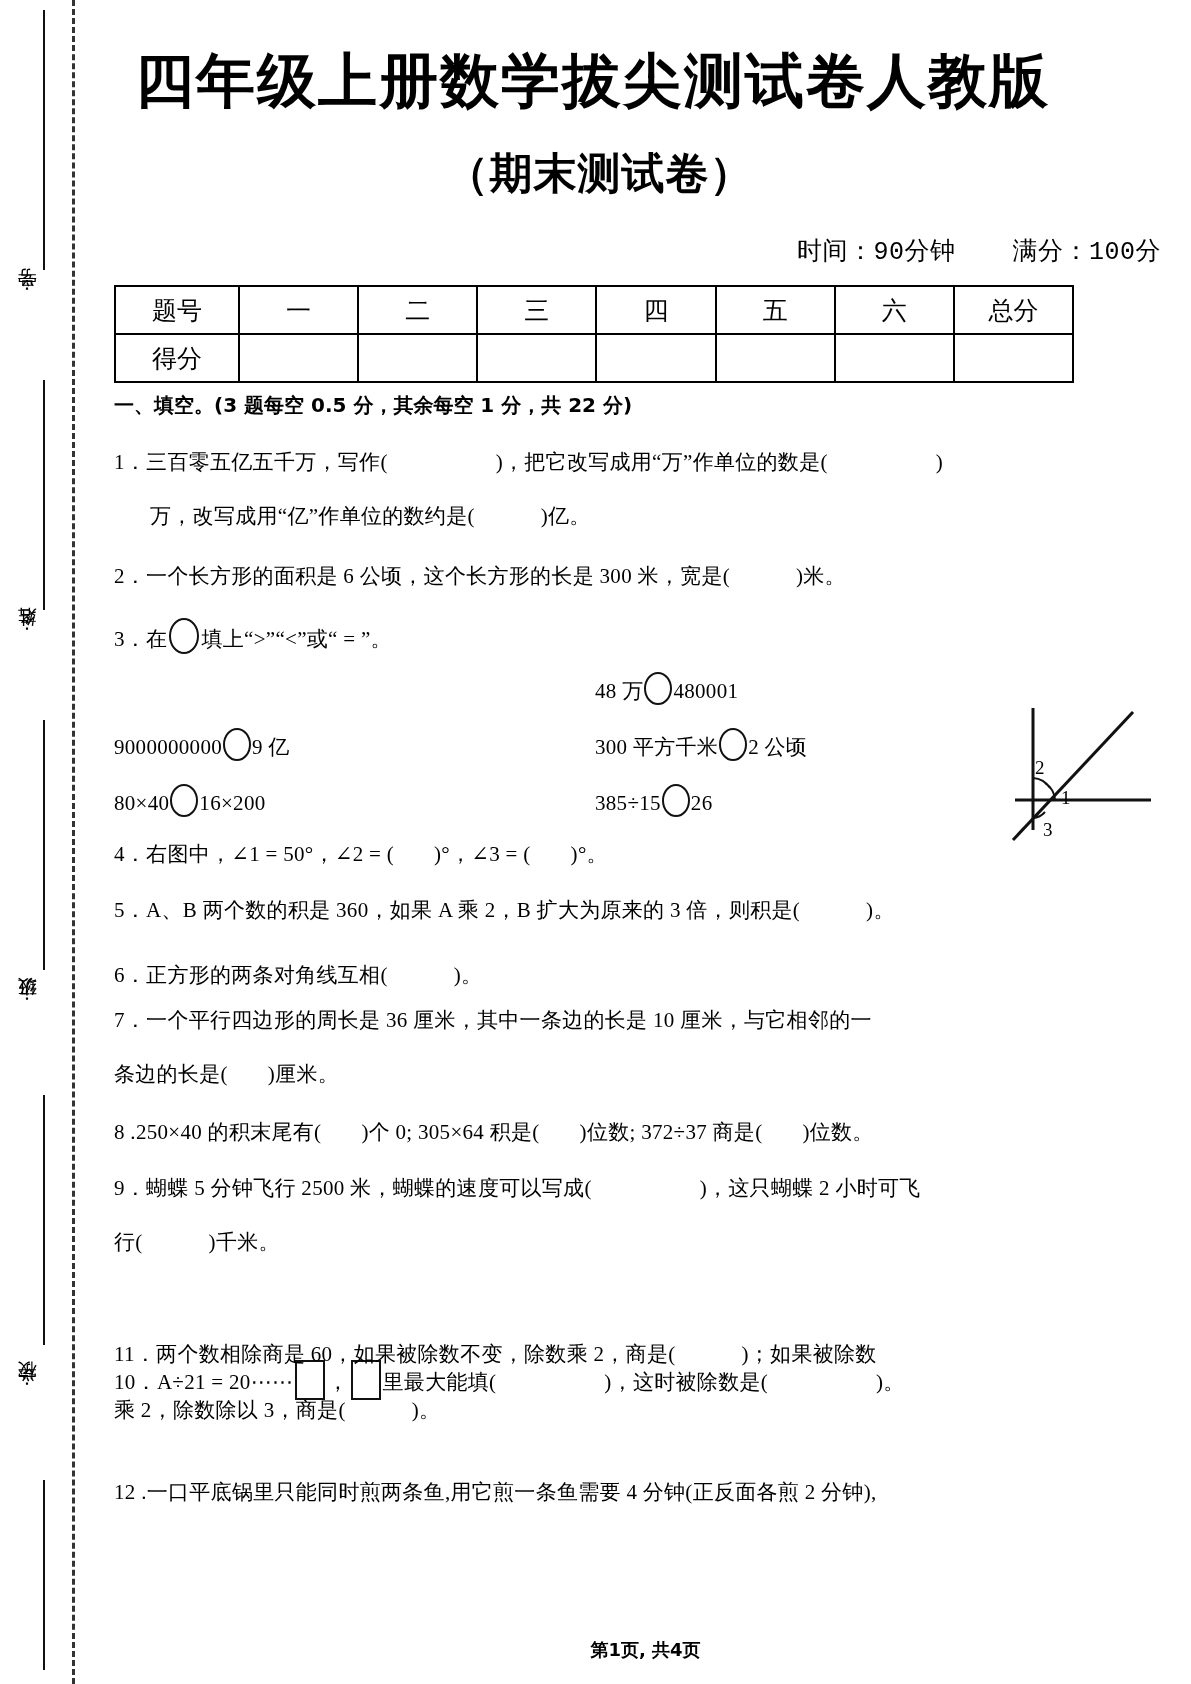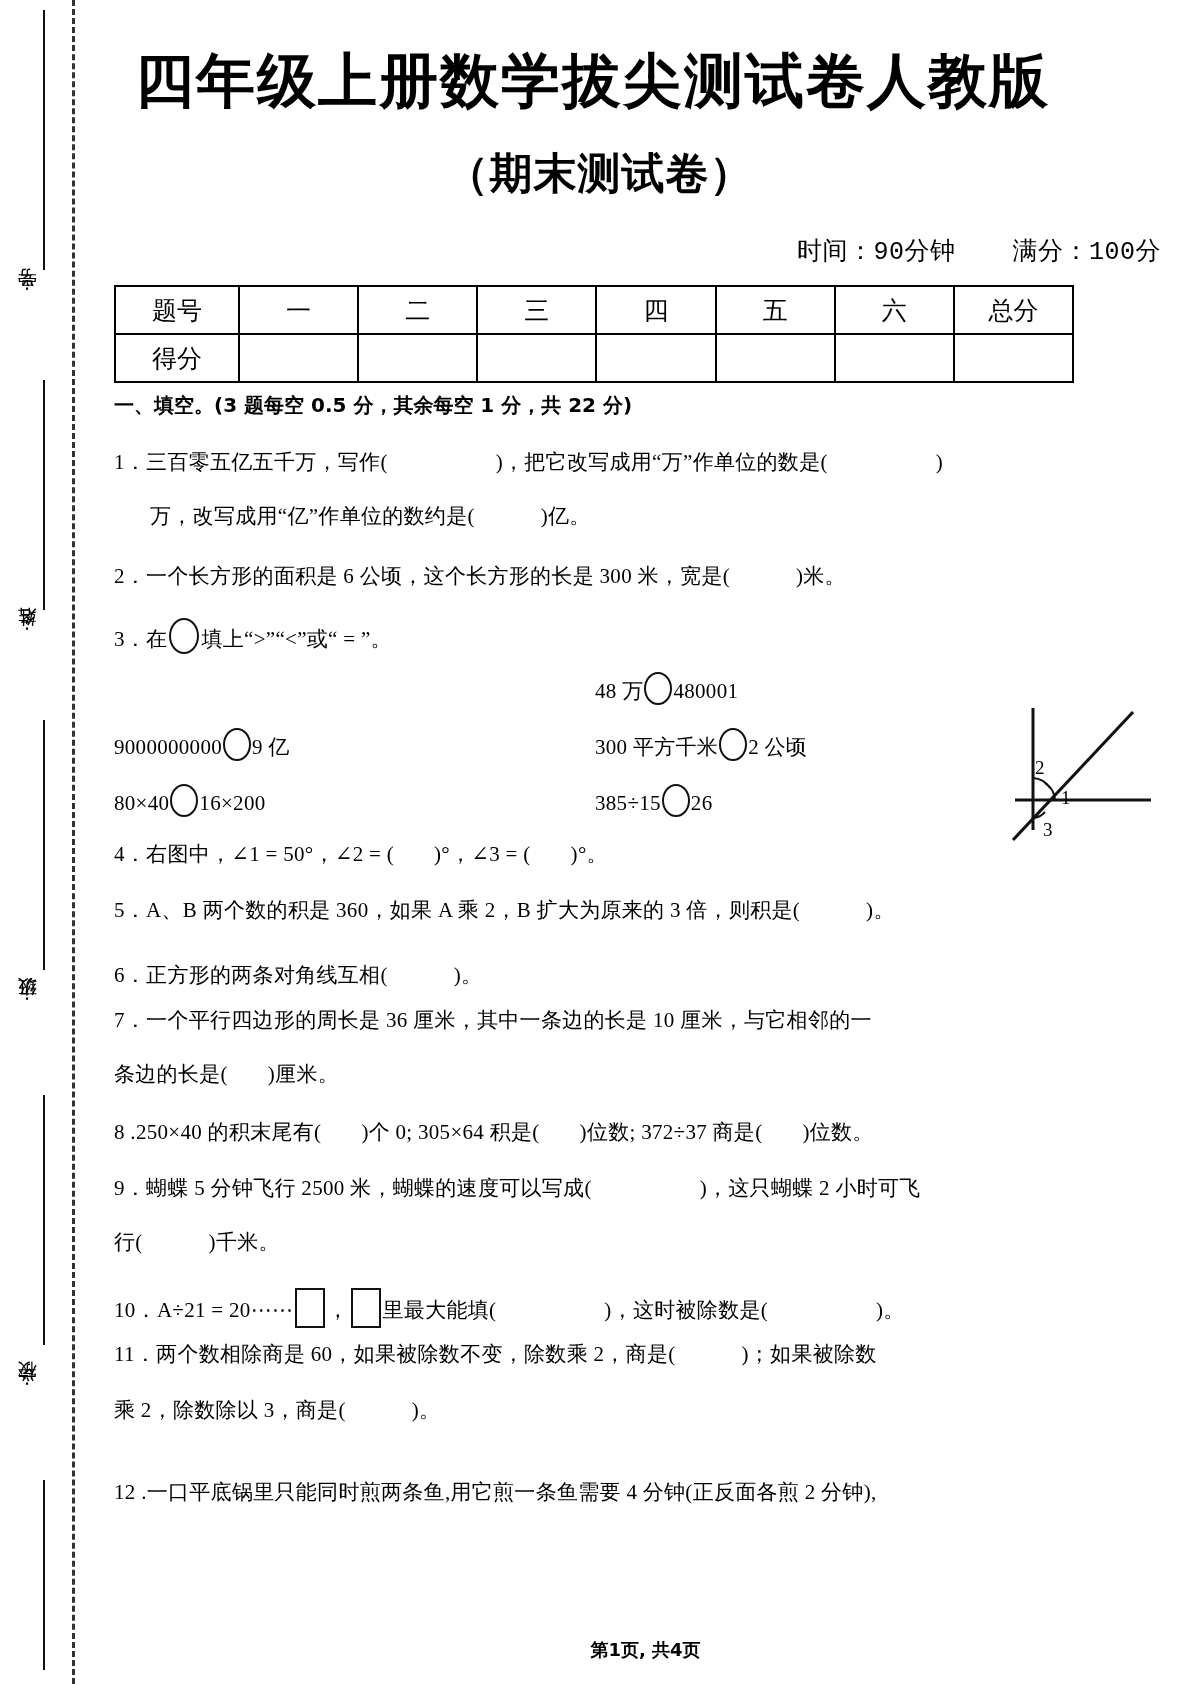--- a/index.html
+++ b/index.html
@@ -320,21 +320,21 @@
     <span>8 .250×40 的积末尾有(</span><span class="blank-sm"></span><span>)个 0; 305×64 积是(</span><span class="blank-sm"></span><span>)位数; 372÷37 商是(</span><span class="blank-sm"></span><span>)位数。</span>
   </div>
 
   <div class="q flush" style="top:1174px;">
     <span>9．蝴蝶 5 分钟飞行 2500 米，蝴蝶的速度可以写成(</span><span class="blank-lg"></span><span>)，这只蝴蝶 2 小时可飞</span>
   </div>
   <div class="q flush" style="top:1228px;">
     <span>行(</span><span class="blank-md"></span><span>)千米。</span>
   </div>
 
-  <div class="q flush" style="top:1288px;">
+  <div class="q flush" style="top:1360px;">
     <span>10．A÷21 = 20⋯⋯</span><span class="sqbox"></span><span>，</span><span class="sqbox"></span><span>里最大能填(</span><span class="blank-lg"></span><span>)，这时被除数是(</span><span class="blank-lg"></span><span>)。</span>
   </div>
 
   <div class="q flush" style="top:1340px;">
     <span>11．两个数相除商是 60，如果被除数不变，除数乘 2，商是(</span><span class="blank-md"></span><span>)；如果被除数</span>
   </div>
   <div class="q flush" style="top:1396px;">
     <span>乘 2，除数除以 3，商是(</span><span class="blank-md"></span><span>)。</span>
   </div>
 

